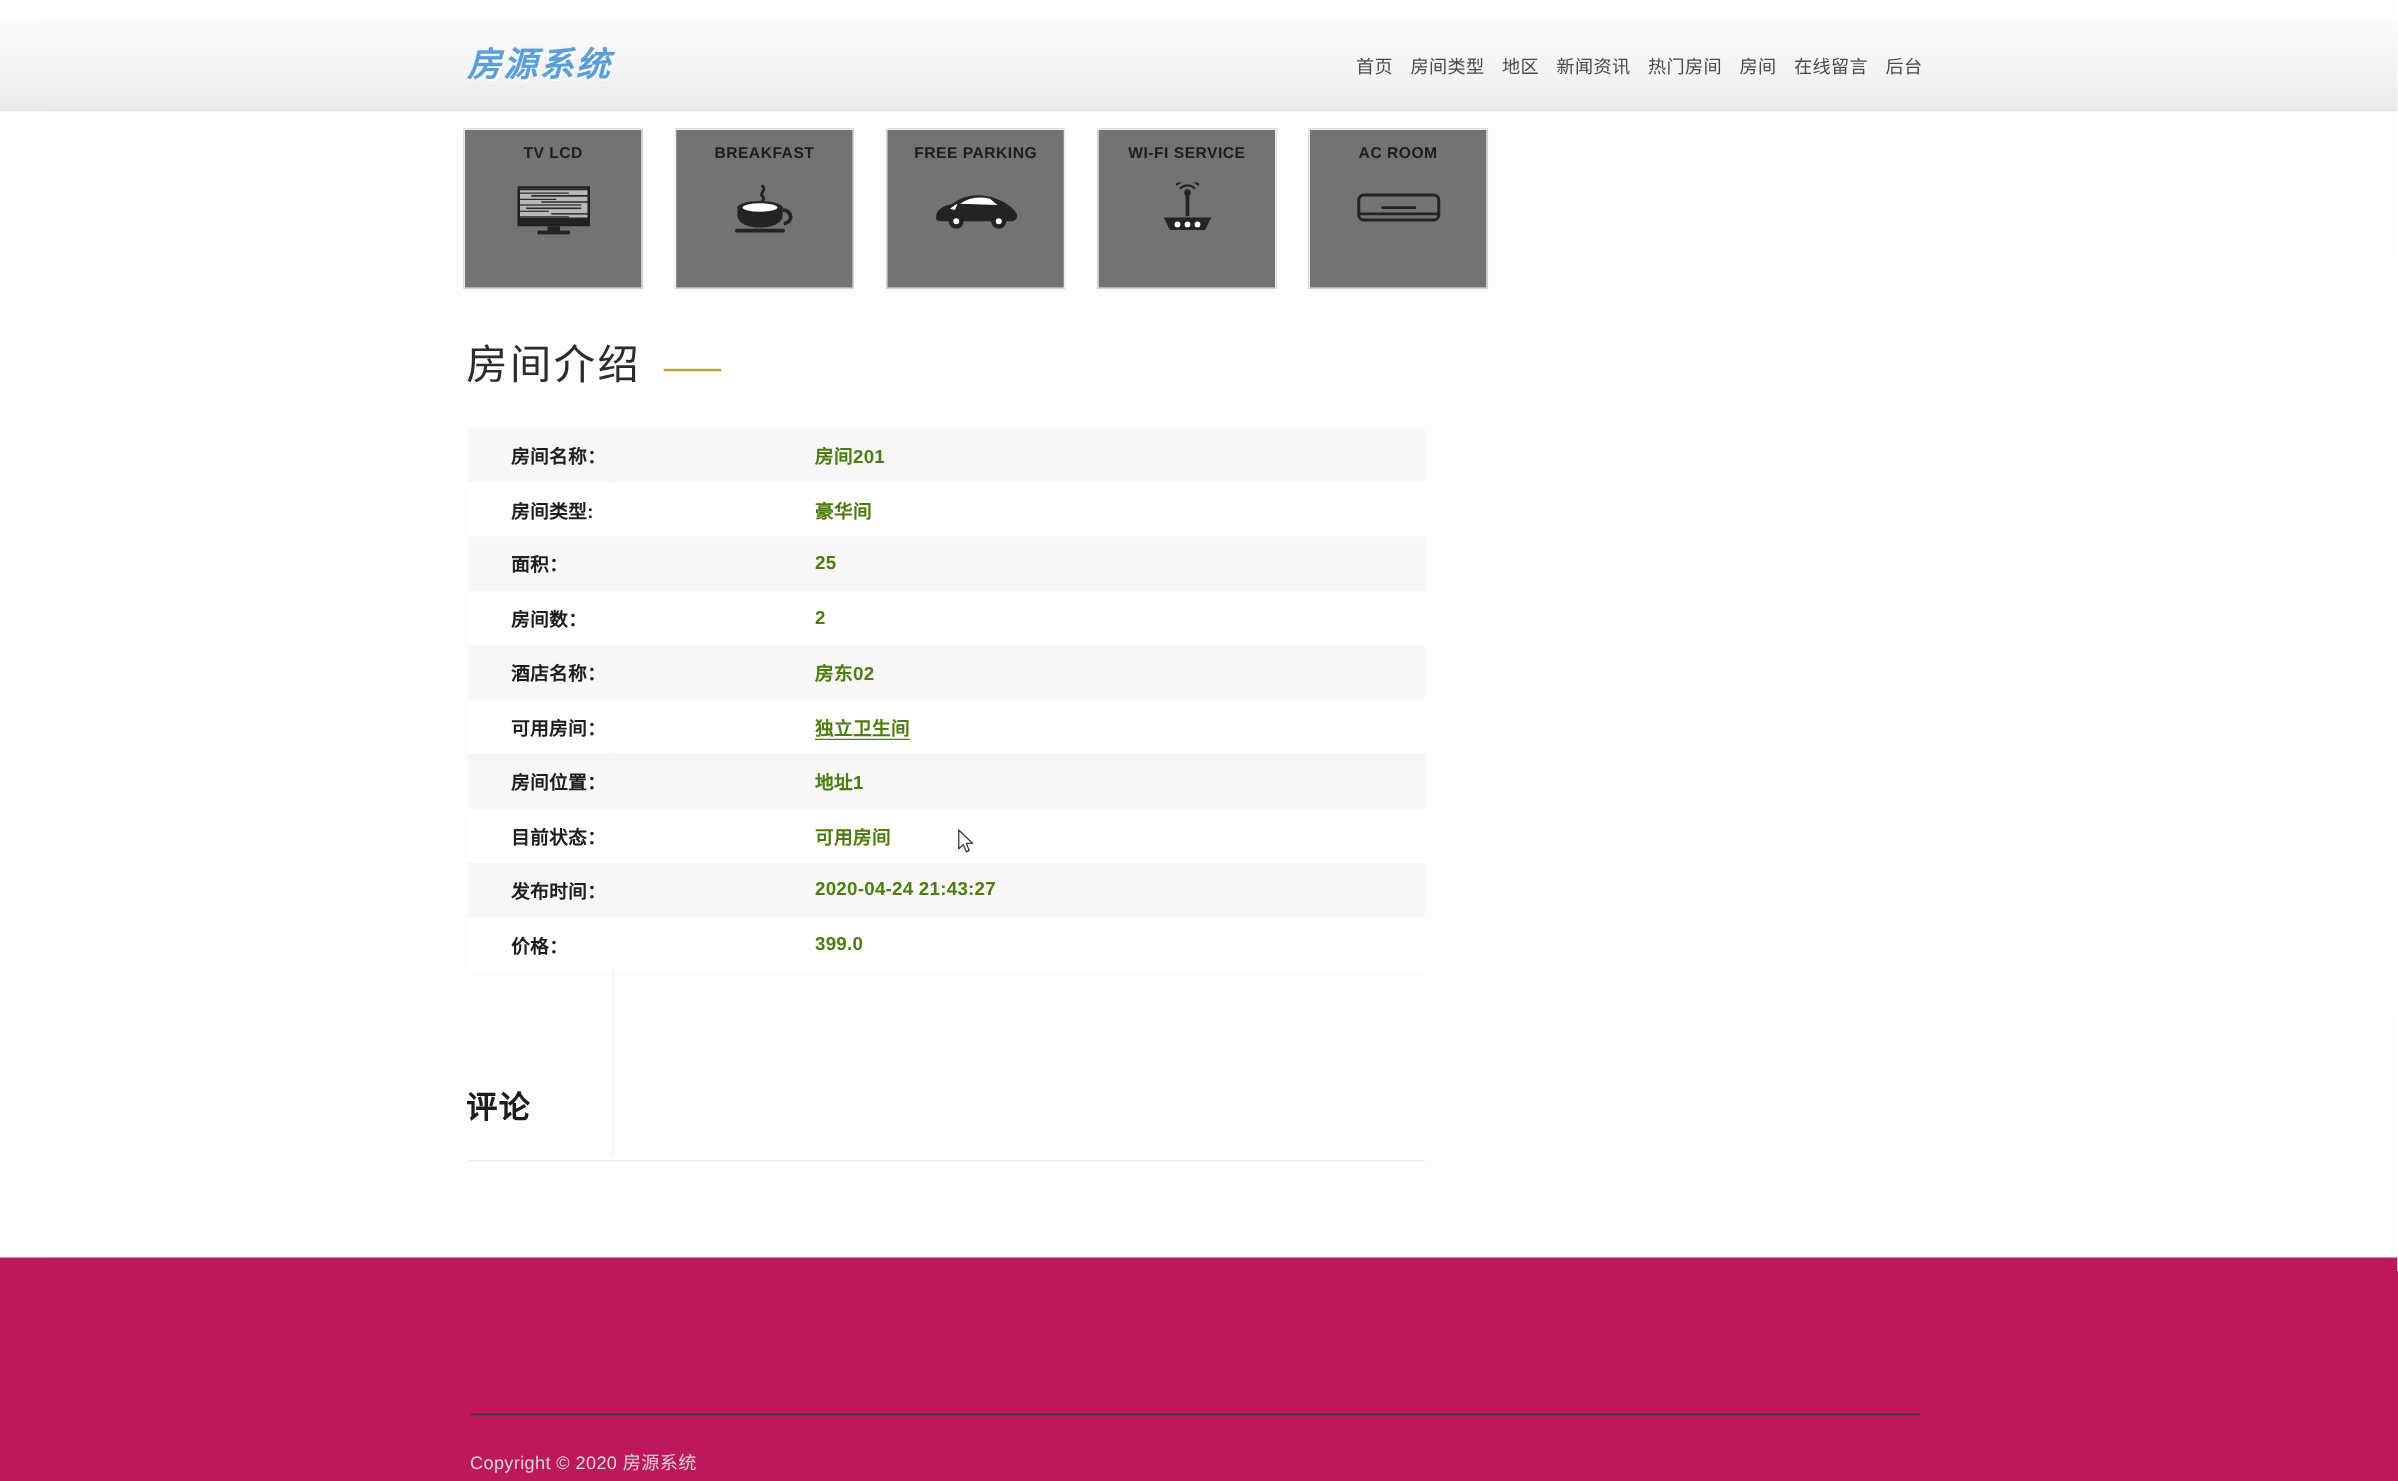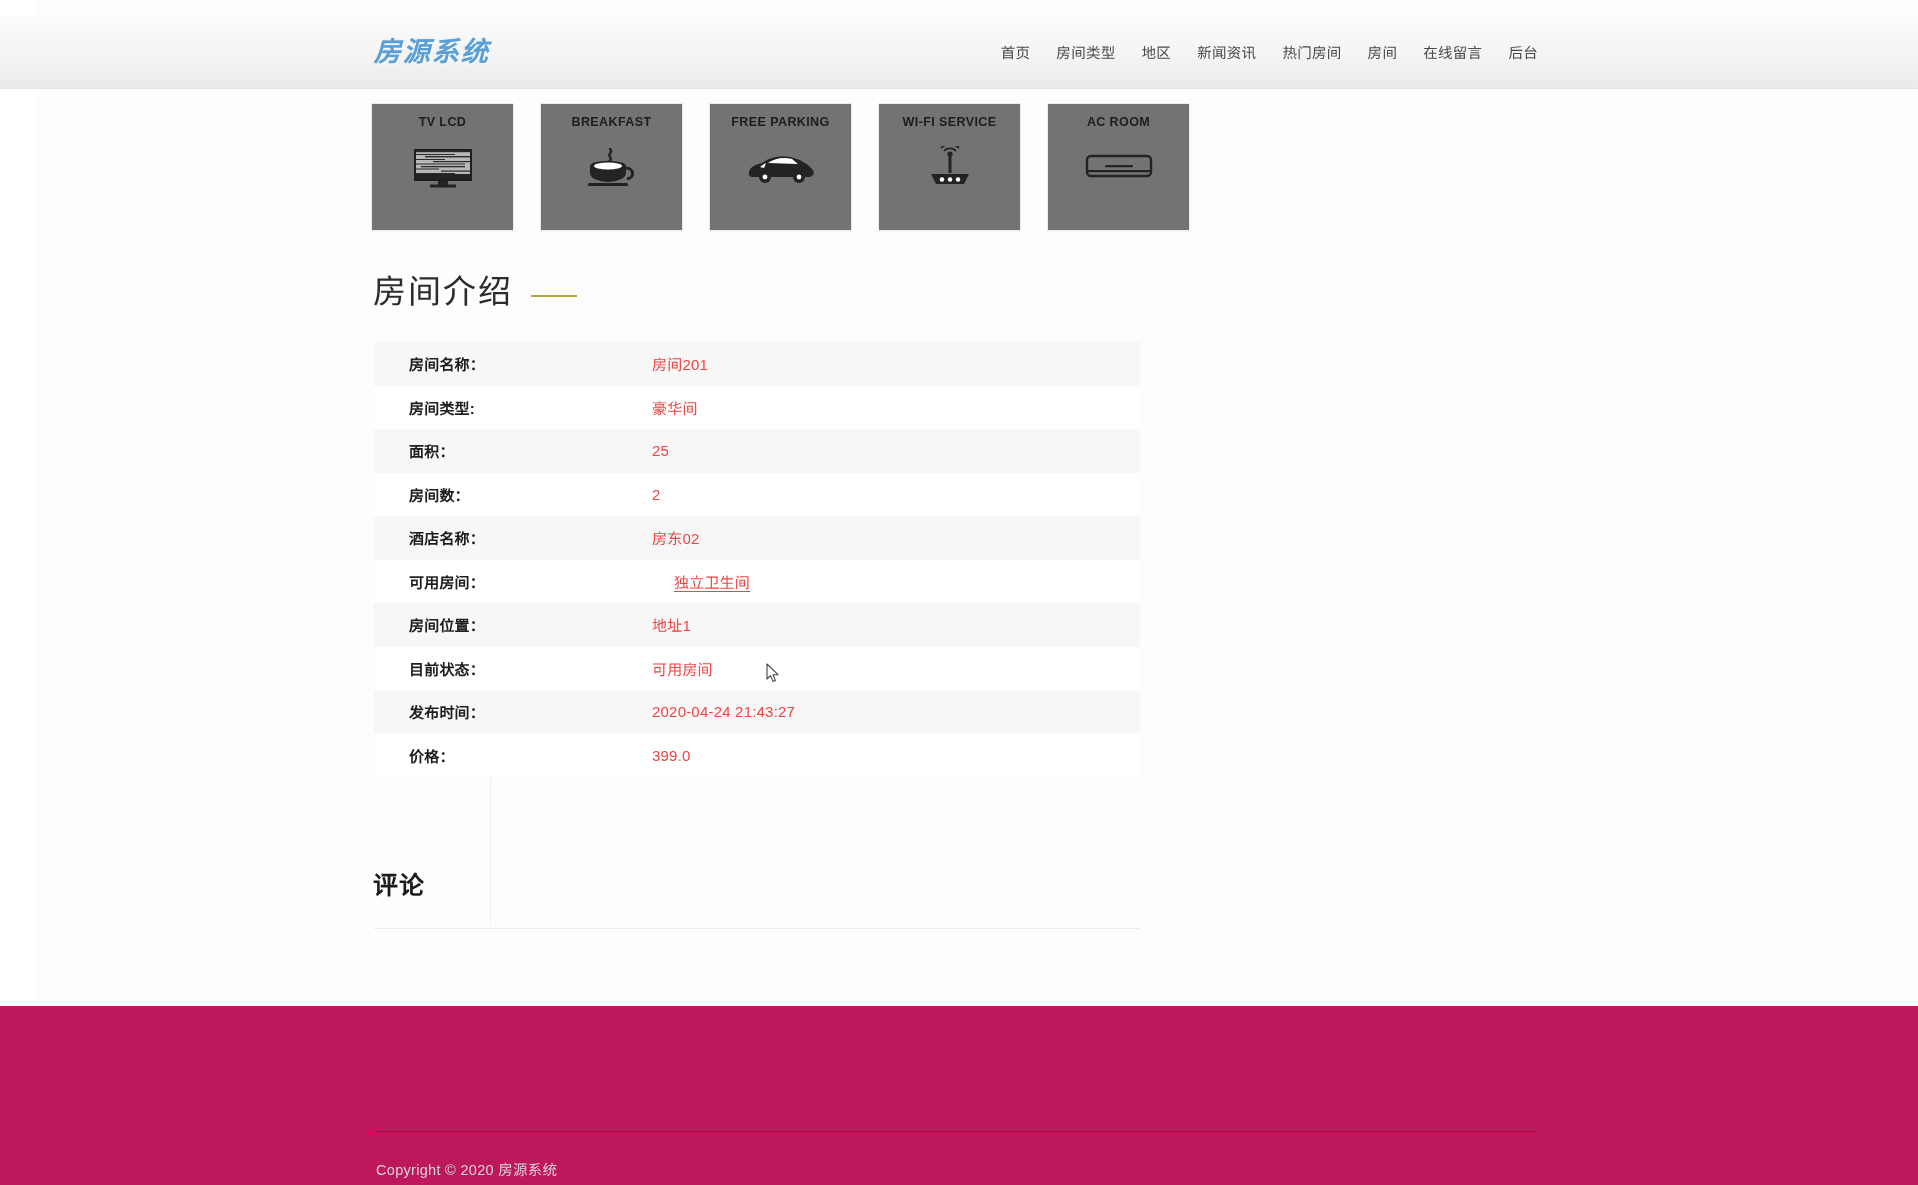--- a/index.html
+++ b/index.html
@@ -56,21 +56,21 @@
     letter-spacing: 2px;
     color: #5b9fd6;
     text-shadow: 1px 1px 0 #ffffff, 0 0 1px #7ab6e6;
     user-select: none;
   }
   .main-nav {
     position: absolute;
     right: 380px;
     top: 25px;
     display: flex;
-    gap: 26px;
+    gap: 14px;
     align-items: center;
   }
   .main-nav a {
     font-size: 14.5px;
     color: #4a4a4a;
     text-decoration: none;
     white-space: nowrap;
     letter-spacing: 0.3px;
   }
 
@@ -150,27 +150,27 @@
   .info-label {
     width: 278px;
     padding-left: 35px;
     font-size: 15px;
     font-weight: 700;
     color: #1e1e1e;
     letter-spacing: 0.2px;
   }
   .info-value {
     font-size: 15px;
-    color: #ef4444;
+    color: #4d7c0f;
     letter-spacing: 0.2px;
+    font-weight: bold;
   }
   .info-value.link {
     text-decoration: underline;
     text-underline-offset: 3px;
-    margin-left: 22px;
   }
 
   
   .col-divider {
     position: absolute;
     left: 490px;
     top: 342px;
     width: 1px;
     height: 582px;
     background: #f0f0f0;

